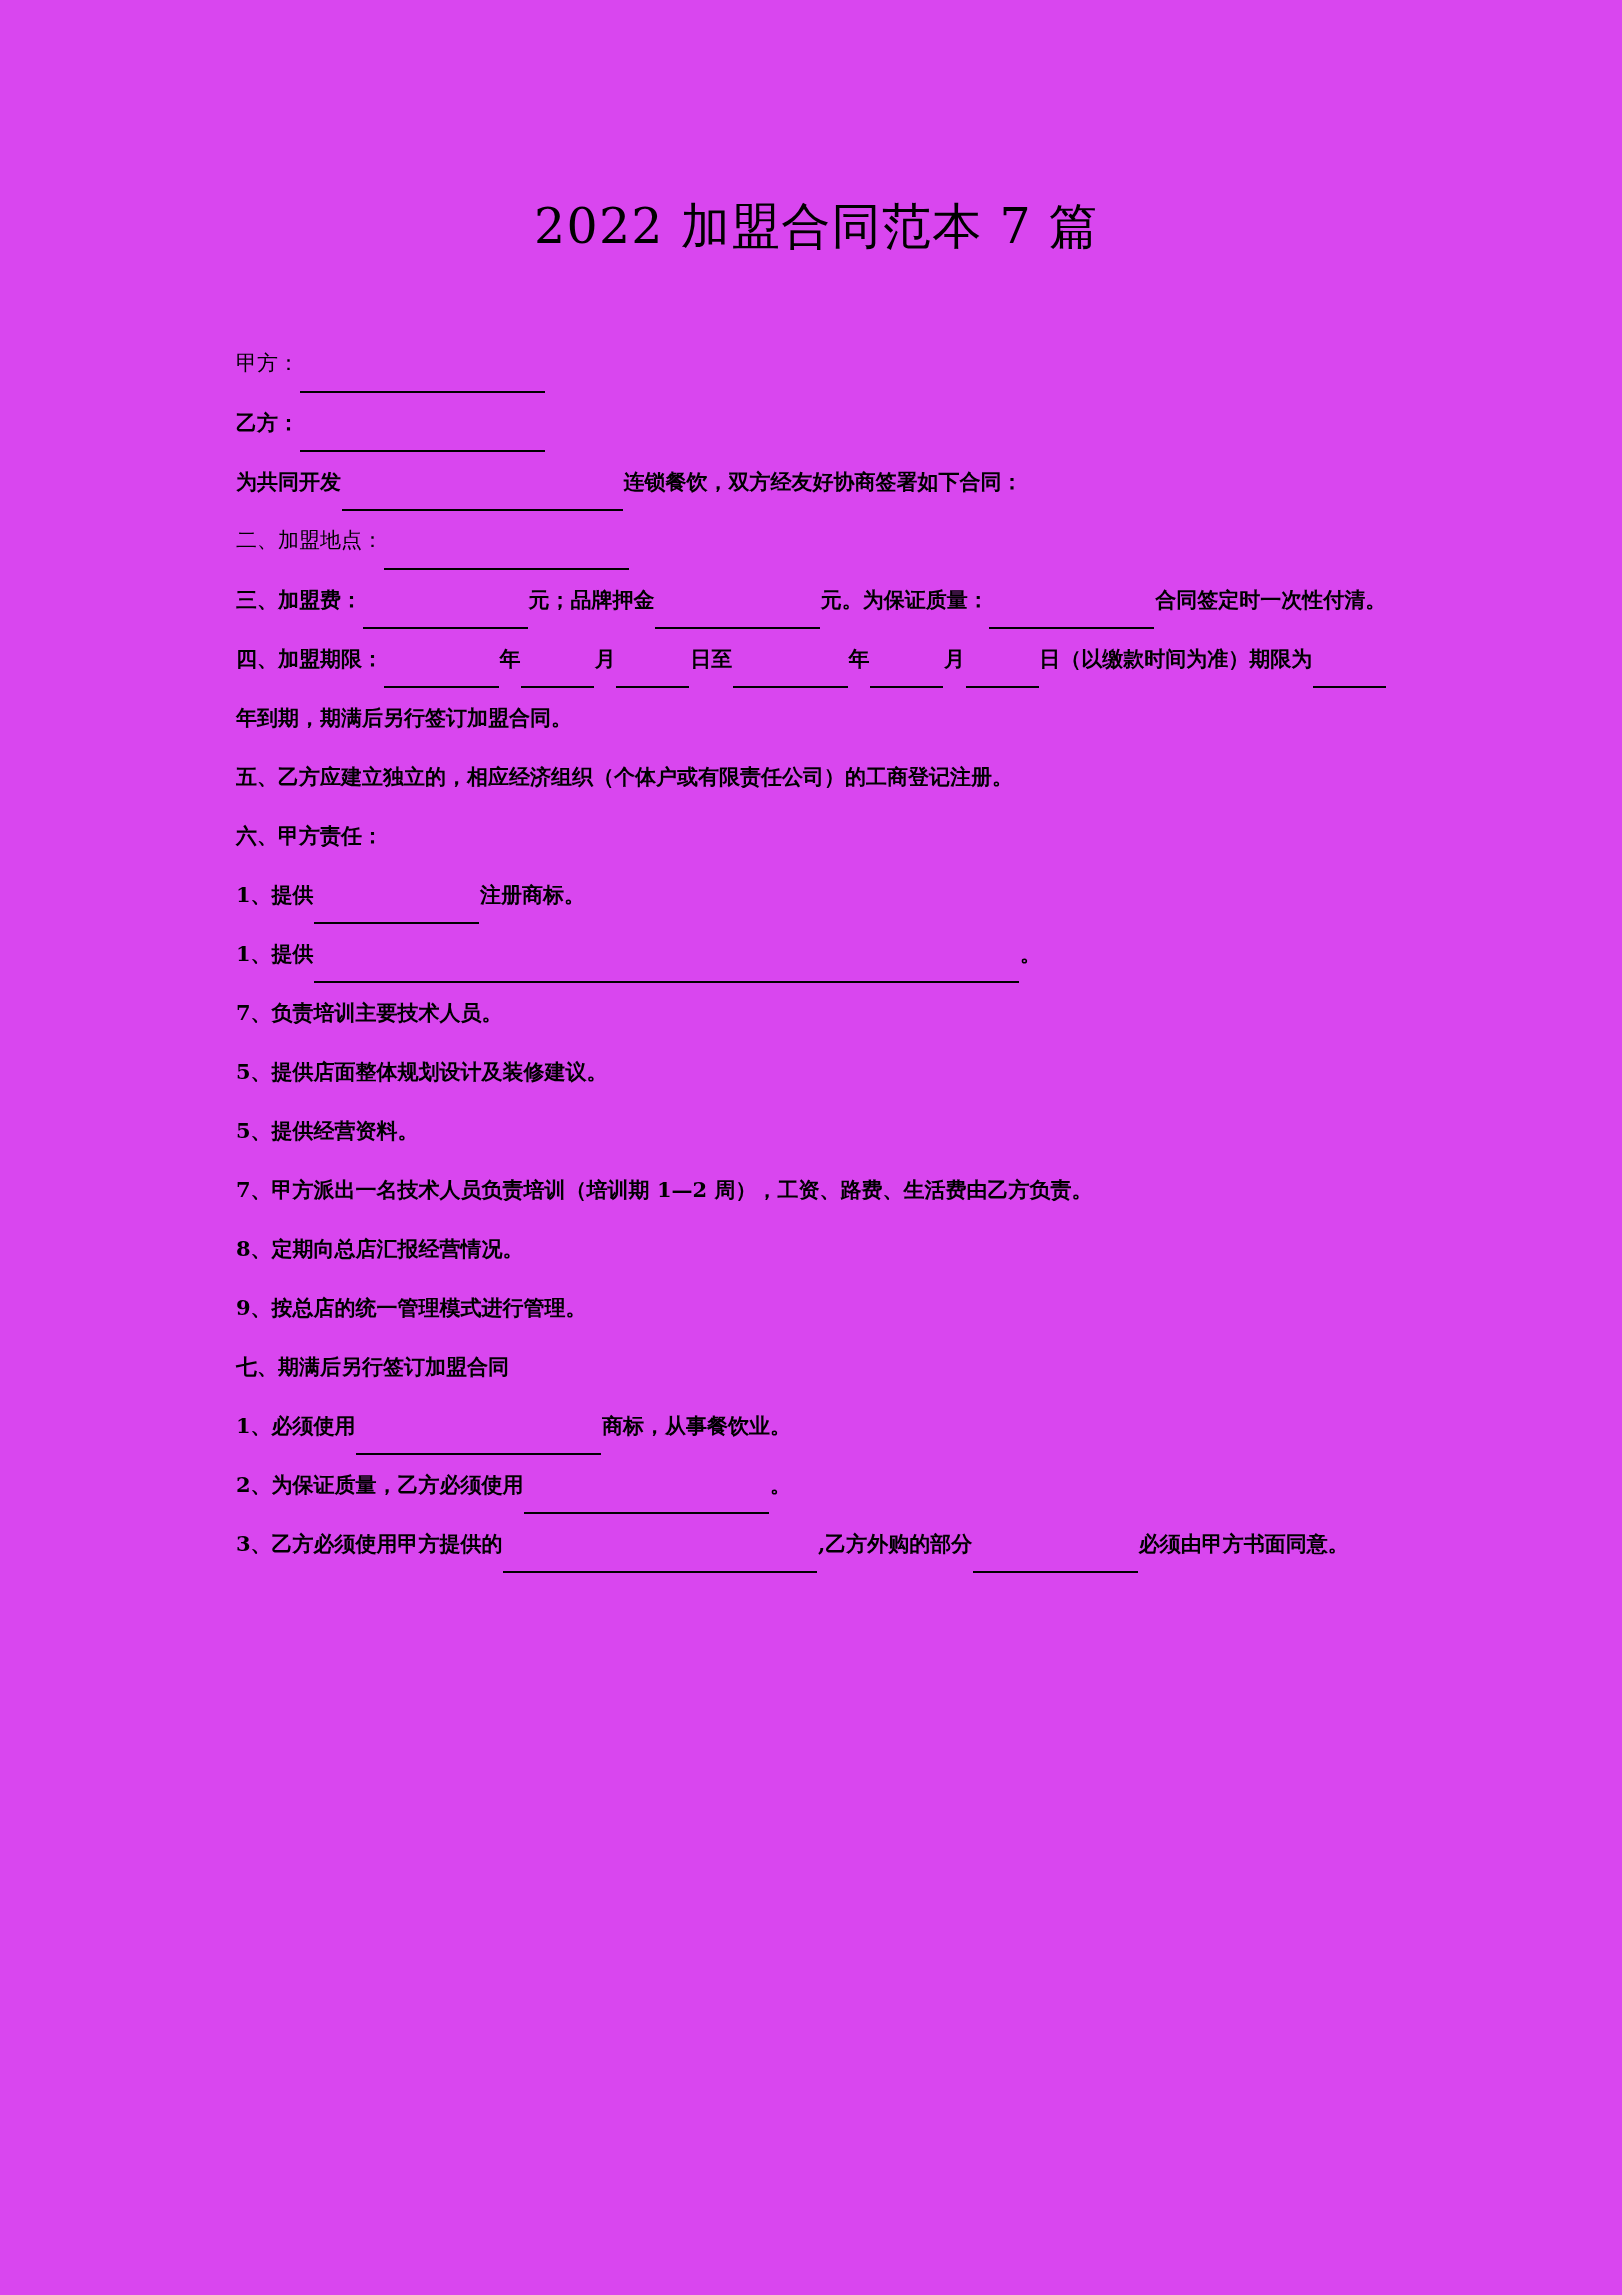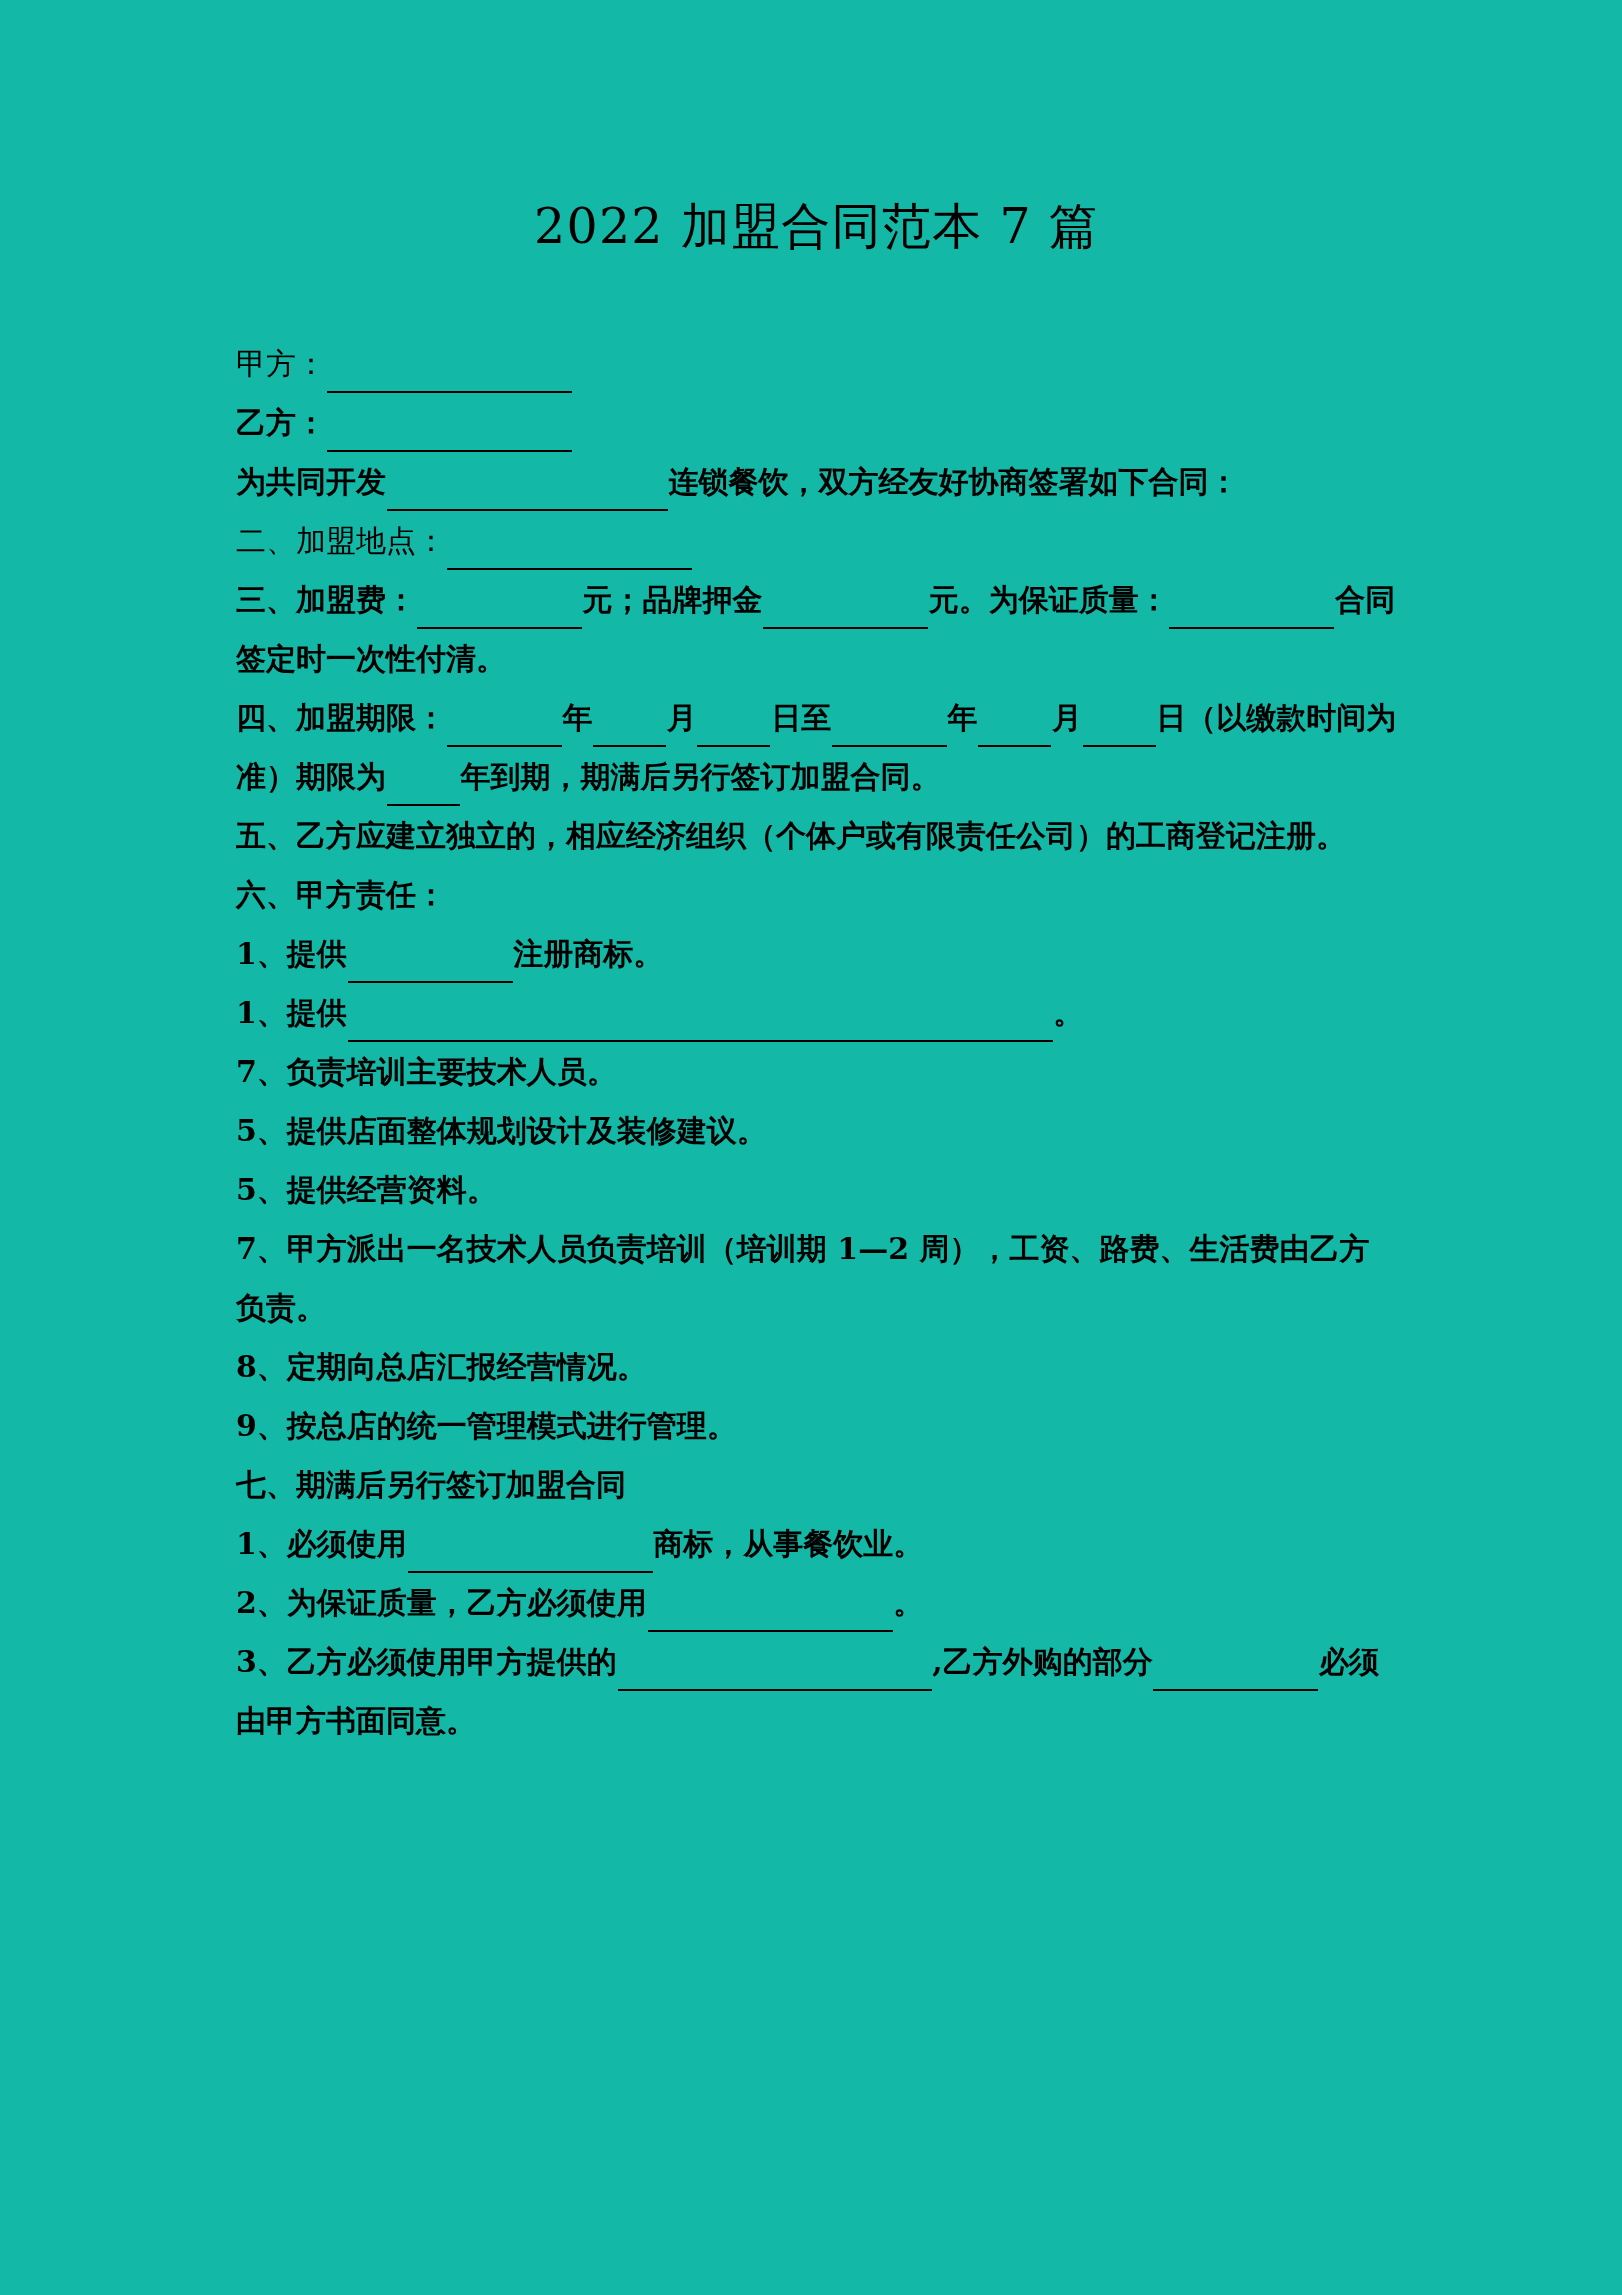--- a/index.html
+++ b/index.html
@@ -4,38 +4,38 @@
 <style>
   html, body {
     margin: 0;
     padding: 0;
     background: #ffffff;
   }
   .page {
     position: relative;
     width: 1623px;
     height: 2295px;
-    background: #14b8a6;
+    background: #d946ef;
     box-sizing: border-box;
     padding: 196px 226px 196px 236px;
     font-family: "DejaVu Serif", "Liberation Serif", serif;
     color: #000000;
     overflow: hidden;
   }
   .doc-title {
     text-align: center;
     font-size: 49px;
     line-height: 1.25;
     letter-spacing: 1.3px;
     margin: 0 0 77px 0;
     font-weight: normal;
     white-space: nowrap;
   }
   .body {
-    font-size: 30px;
+    font-size: 21px;
     line-height: 59px;
   }
   .para {
     margin: 0;
     padding: 0;
     white-space: normal;
     text-align: left;
   }
   .para + .para { margin-top: 0; font-weight: bold; }
   

